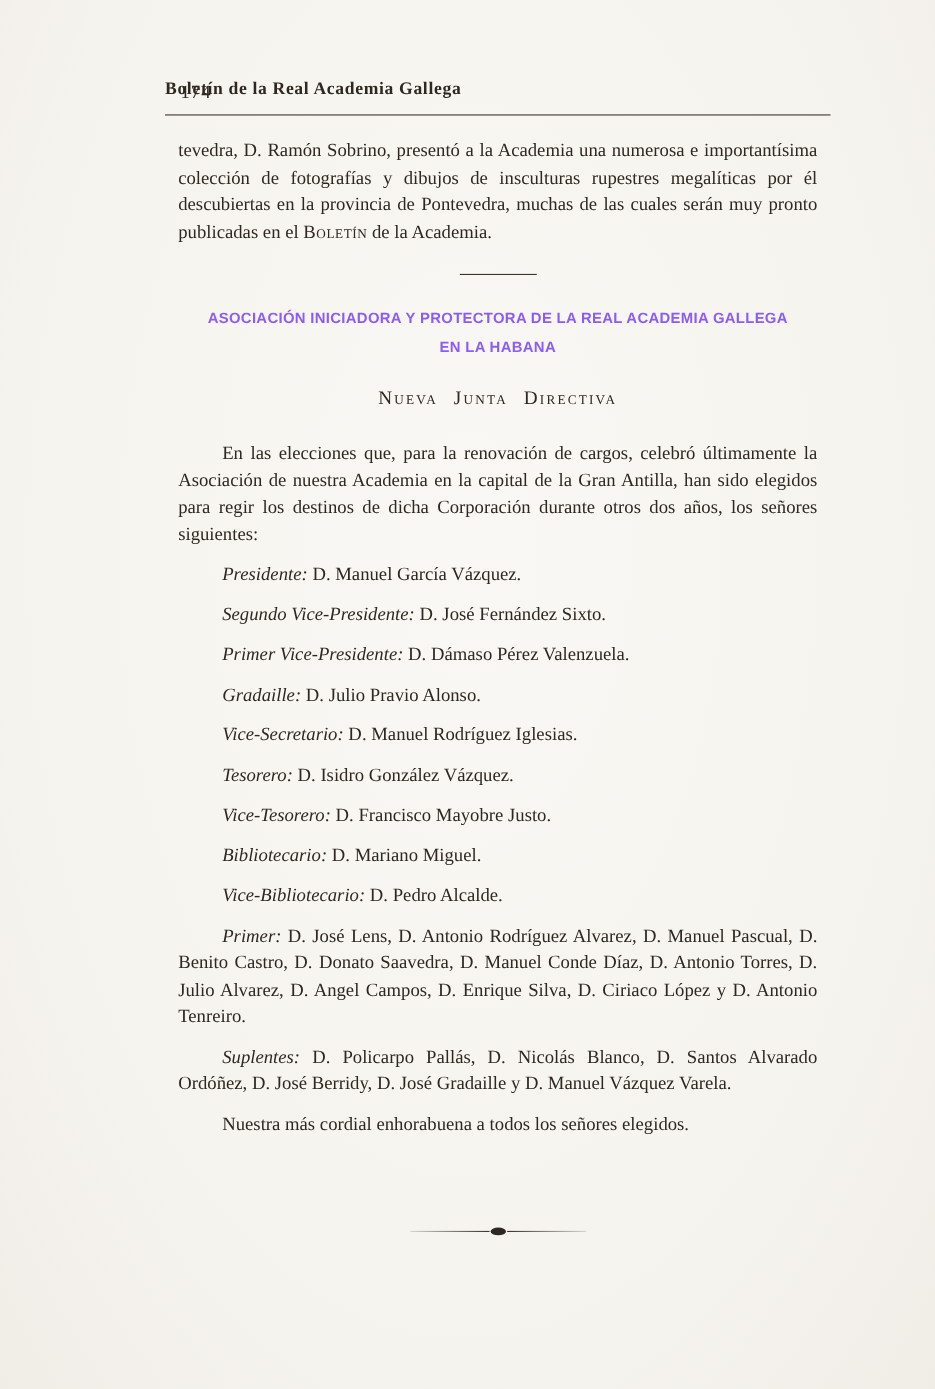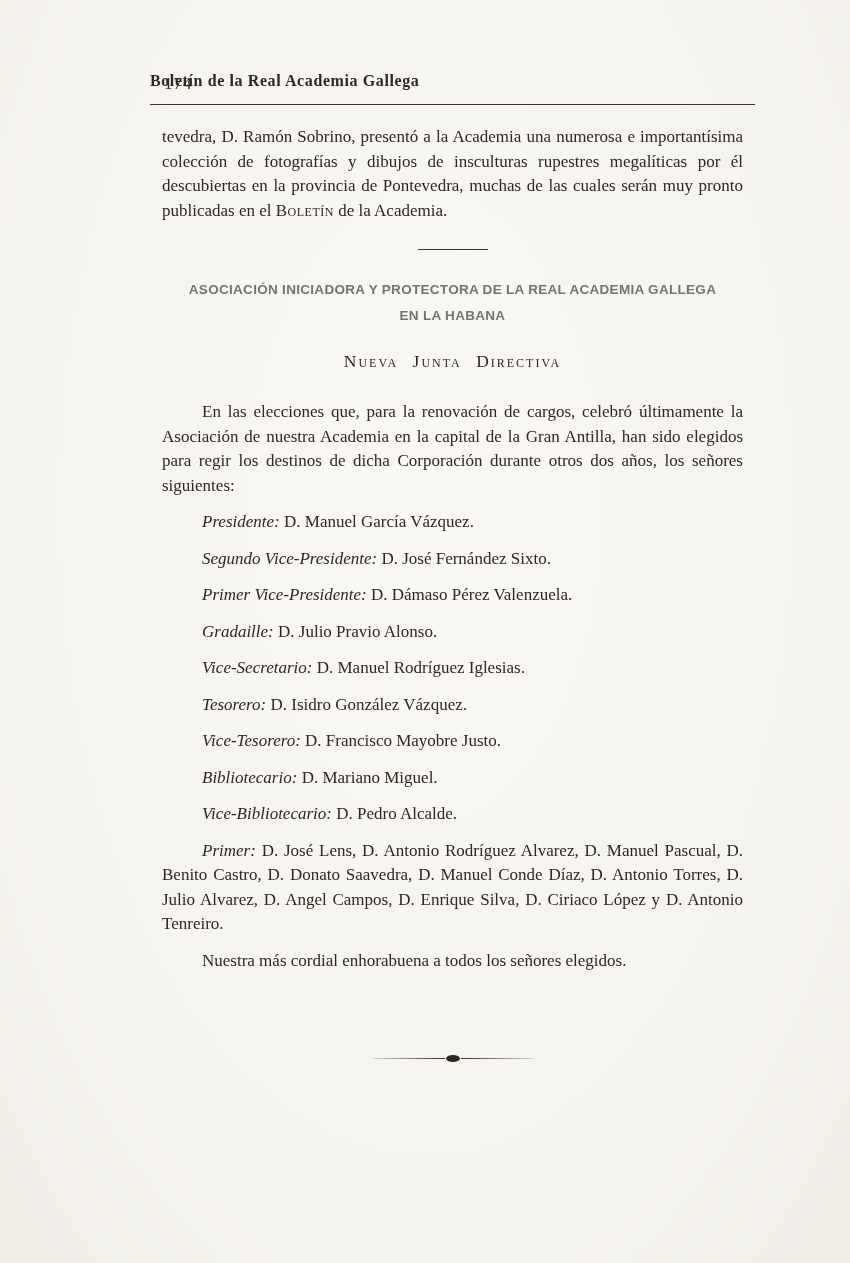--- a/index.html
+++ b/index.html
@@ -58,21 +58,21 @@
     margin: 26px auto 0 auto;
   }
   
   .section-title {
     margin: 32px 0 0 0;
     text-align: center;
     font-family: "Liberation Sans", "DejaVu Sans", sans-serif;
     font-size: 13.5px;
     font-weight: bold;
     letter-spacing: 0.3px;
-    color: #737373;
+    color: #8b5cf6;
   }
   .section-title .title-line { display: block; }
   .section-title .title-line + .title-line { margin-top: 11px; }
   .subtitle {
     margin: 28px 0 0 0;
     text-align: center;
     font-size: 17.5px;
     font-weight: normal;
     font-variant: small-caps;
     letter-spacing: 2px;
@@ -135,20 +135,21 @@
     <p class="body-text position"><em>Presidente:</em> <span>D. Manuel García Vázquez.</span></p>
     <p class="body-text position"><em>Segundo Vice-Presidente:</em> <span>D. José Fernández Sixto.</span></p>
     <p class="body-text position"><em>Primer Vice-Presidente:</em> <span>D. Dámaso Pérez Valenzuela.</span></p>
     <p class="body-text position"><em>Gradaille:</em> <span>D. Julio Pravio Alonso.</span></p>
     <p class="body-text position"><em>Vice-Secretario:</em> <span>D. Manuel Rodríguez Iglesias.</span></p>
     <p class="body-text position"><em>Tesorero:</em> <span>D. Isidro González Vázquez.</span></p>
     <p class="body-text position"><em>Vice-Tesorero:</em> <span>D. Francisco Mayobre Justo.</span></p>
     <p class="body-text position"><em>Bibliotecario:</em> <span>D. Mariano Miguel.</span></p>
     <p class="body-text position"><em>Vice-Bibliotecario:</em> <span>D. Pedro Alcalde.</span></p>
     <p class="body-text position"><em>Primer:</em> <span>D. José Lens, D. Antonio Rodríguez Alvarez, D. Manuel Pascual, D. Benito Castro, D. Donato Saavedra, D. Manuel Conde Díaz, D. Antonio Torres, D. Julio Alvarez, D. Angel Campos, D. Enrique Silva, D. Ciriaco López y D. Antonio Tenreiro.</span></p>
+    <p class="body-text position"><em>Suplentes:</em> <span>D. Policarpo Pallás, D. Nicolás Blanco, D. Santos Alvarado Ordóñez, D. José Berridy, D. José Gradaille y D. Manuel Vázquez Varela.</span></p>
   </div>
 
   <p class="body-text closing indent">Nuestra más cordial enhorabuena a todos los señores elegidos.</p>
 
   <div class="ornament">
     <span class="orn-line left"></span>
     <span class="orn-diamond"></span>
     <span class="orn-line right"></span>
   </div>
 

